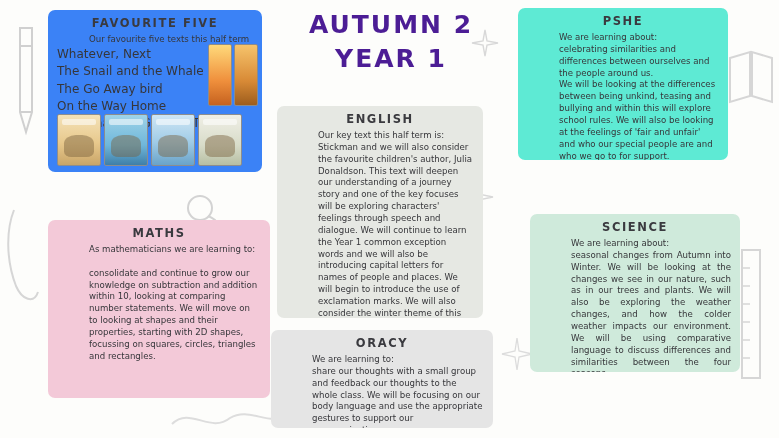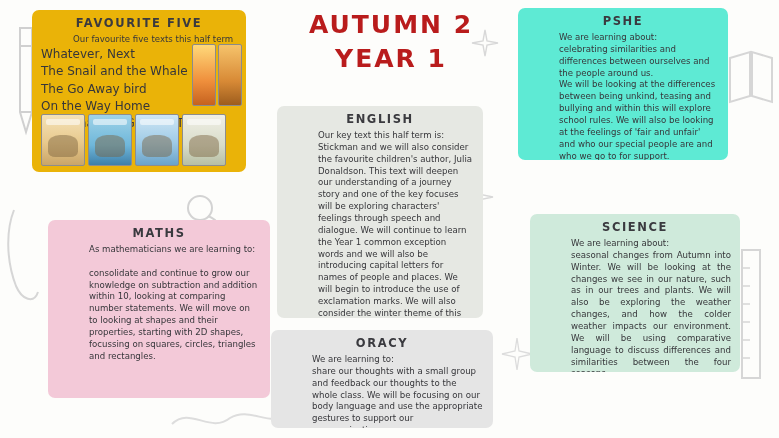--- a/index.html
+++ b/index.html
@@ -29,21 +29,21 @@
     pointer-events: none;
   }
 
   
   .title-block {
     position: absolute;
     left: 286px;
     top: 8px;
     width: 210px;
     text-align: center;
-    color: #b91c1c;
+    color: #4c1d95;
     font-family: "DejaVu Sans", sans-serif;
     font-weight: bold;
     letter-spacing: 2px;
     line-height: 1.35;
   }
   .title-line1 { font-size: 25px; }
   .title-line2 { font-size: 25px; }
 
   .card {
     position: absolute;
@@ -63,22 +63,22 @@
   .body-text {
     font-size: 8.6px;
     line-height: 1.38;
     white-space: pre-wrap;
     margin-left: 32px;
   }
   .body-text.just { text-align: justify; }
 
   
   #fav {
-    left: 32px; top: 10px; width: 214px; height: 162px;
-    background: #eab308;
+    left: 48px; top: 10px; width: 214px; height: 162px;
+    background: #3b82f6;
   }
   #fav .list { font-size: 12px; line-height: 1.45; white-space: pre-wrap; }
   .book-row {
     position: absolute;
     left: 9px;
     bottom: 6px;
     display: flex;
     gap: 3px;
   }
   .book {

